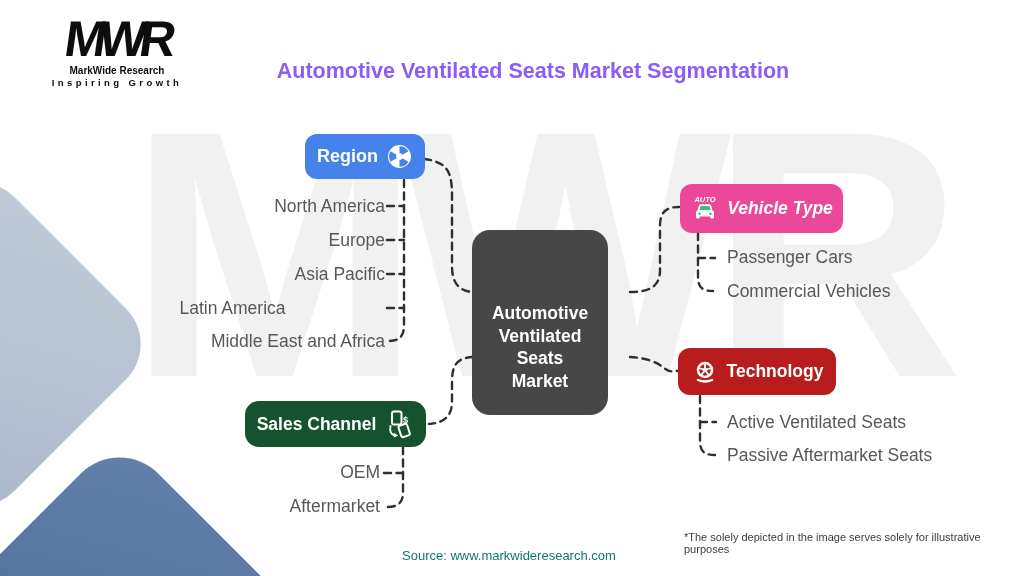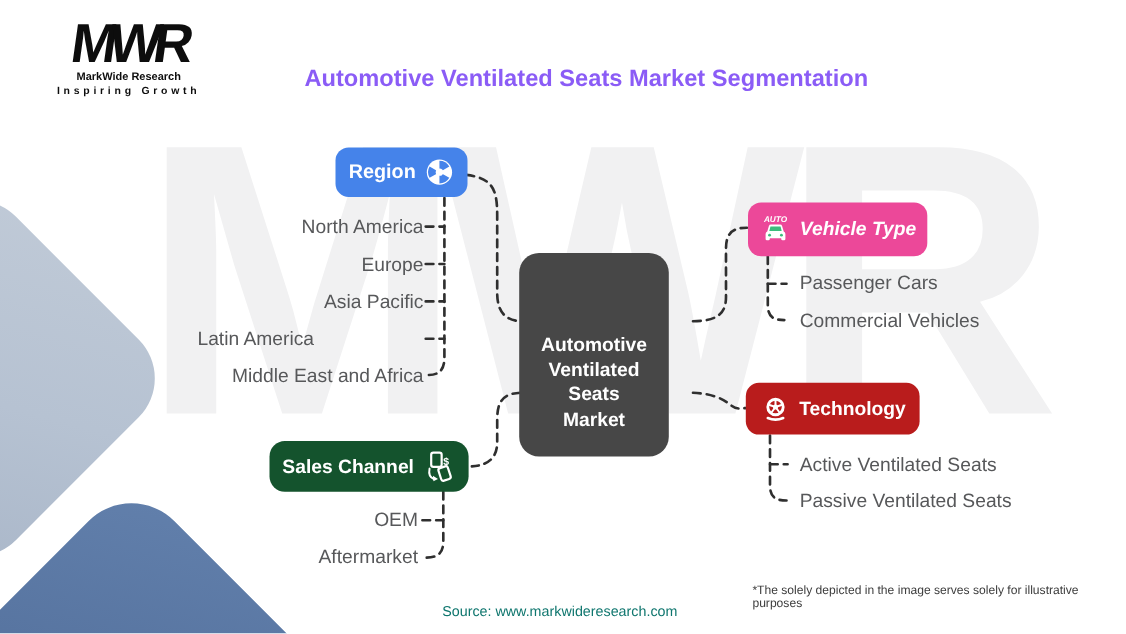--- a/index.html
+++ b/index.html
@@ -155,21 +155,21 @@
   <div class="item r" style="left:80px;top:195px;width:305px;">North America</div>
   <div class="item r" style="left:80px;top:229px;width:305px;">Europe</div>
   <div class="item r" style="left:80px;top:263px;width:305px;">Asia Pacific</div>
   <div class="item r" style="left:80px;top:297px;width:305px;text-align:center;">Latin America</div>
   <div class="item r" style="left:80px;top:330px;width:305px;">Middle East and Africa</div>
 
   <div class="item" style="left:727px;top:246px;">Passenger Cars</div>
   <div class="item" style="left:727px;top:280px;">Commercial Vehicles</div>
 
   <div class="item" style="left:727px;top:411px;">Active Ventilated Seats</div>
-  <div class="item" style="left:727px;top:444px;">Passive Ventilated Seats</div>
+  <div class="item" style="left:727px;top:444px;">Passive Aftermarket Seats</div>
 
   <div class="item r" style="left:80px;top:461px;width:300px;">OEM</div>
   <div class="item r" style="left:80px;top:495px;width:300px;">Aftermarket</div>
 
   <div class="source">Source: www.markwideresearch.com</div>
   <div class="disclaimer">*The solely depicted in the image serves solely for illustrative purposes</div>
 
 </div>
 
 </body></html>

